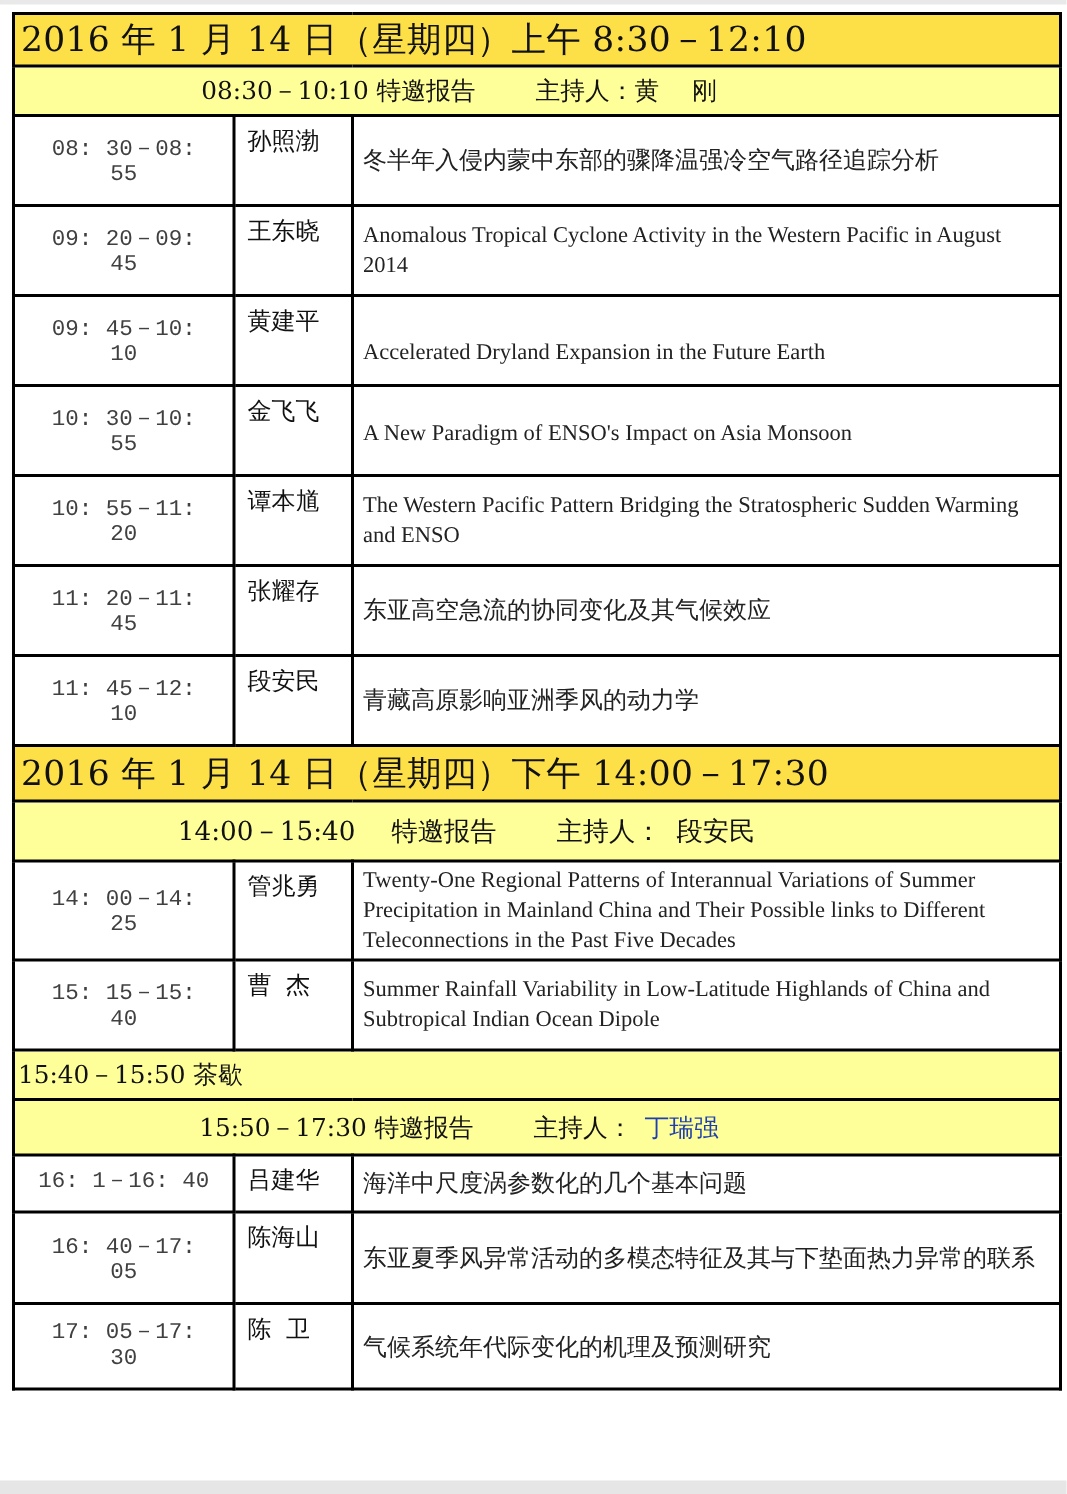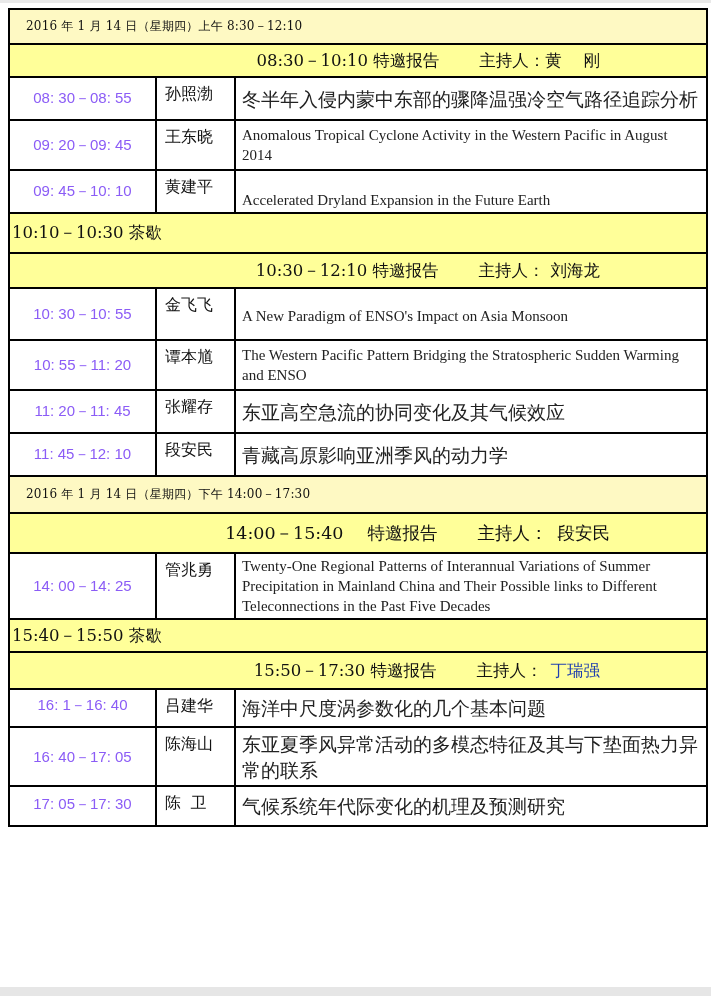--- a/index.html
+++ b/index.html
@@ -3,29 +3,29 @@
 <meta charset="utf-8">
 <style>
   html, body { margin:0; padding:0; }
   body { width:711px; height:996px; background:#ffffff; position:relative; overflow:hidden;
          font-family:"DejaVu Serif", serif; color:#111; }
   .topline { position:absolute; left:0; top:0; width:711px; height:3px; background:#e9e9e9; }
   .bottombar { position:absolute; left:0; top:987px; width:711px; height:9px; background:#e6e6e6; }
   table.sched { position:absolute; left:8px; top:8px; width:698px; border-collapse:collapse; table-layout:fixed; }
   table.sched td { border:2px solid #000; padding:0 0 0 4px; vertical-align:middle; overflow:hidden; }
   col.c1 { width:147px; } col.c2 { width:79px; } col.c3 { width:472px; }
-  tr.day td { background:#fef9c3; font-size:12px; height:33px; padding-left:16px; letter-spacing:0.2px; }
+  tr.day td { background:#fde047; font-size:23px; height:33px; padding-left:4px; letter-spacing:0.2px; }
   tr.sec td { background:#ffff99; font-size:16.5px; padding-left:2px; }
-  tr.sec td .wrap { display:flex; justify-content:flex-end; align-items:center;gap:40px; }
+  tr.sec td .wrap { display:flex; justify-content:center; align-items:center;gap:40px; }
   tr.sec td .host { margin-right:106px; display:inline-flex; gap:0; }
   tr.brk td { background:#ffff99; font-size:16.5px; padding-left:2px; }
-  td.time { font-family:Liberation Sans, sans-serif; font-size:15px; text-align:center; color:#8b5cf6; padding:11px !important; }
+  td.time { font-family:Liberation Mono, monospace; font-size:15px; text-align:center; color:#404040; padding:11px !important; }
   td.name { font-family:Liberation Mono, monospace; font-size:16px; vertical-align:top !important; padding-top:6px !important; padding-left:8px !important; color:#111; }
   td.title { font-size:14px; line-height:20px; padding-left:6px !important; padding-right:6px !important; color:#222; }
-  td.title.cn { font-family:"DejaVu Sans", sans-serif; font-size:19px; }
+  td.title.cn { font-family:"DejaVu Sans", sans-serif; font-size:16px; }
   td.title.en { font-family:"Liberation Serif", serif; font-size:15px; }
   td.title.just { text-align:justify; text-align-last:justify; }
   .host-link { color:#1f3fb0; }
 </style>
 </head>
 <body>
 
 <div class="topline"></div>
 
 <table class="sched">
@@ -58,34 +58,20 @@
     <tr style="height:50px">
       <td class="time">09: 20－09: 45</td>
       <td class="name" style="vertical-align:middle;padding-top:0">王东晓</td>
       <td class="title en">Anomalous Tropical Cyclone Activity in the Western Pacific in August 2014</td>
     </tr>
     <tr style="height:35px">
       <td class="time">09: 45－10: 10</td>
       <td class="name" style="padding-top:2px">黄建平</td>
       <td class="title en" style="padding-top:16px">Accelerated Dryland Expansion in the Future Earth</td>
     </tr>
-    <tr class="brk">
-      <td colspan="3" style="height:38px"><span>10:10－10:30</span> <span>茶歇</span></td>
-    </tr>
-    <tr class="sec">
-      <td colspan="3" style="height:33px">
-        <div class="wrap">
-          <span><span>10:30－12:10</span> <span>特邀报告</span></span>
-          <span class="host">
-              <span>主持人：</span>
-              <span style="margin-left:6px">刘海龙</span>
-            </span>
-        </div>
-      </td>
-    </tr>
     <tr style="height:52px">
       <td class="time">10: 30－10: 55</td>
       <td class="name" style="padding-top:2px">金飞飞</td>
       <td class="title en" style="padding-top:4px">A New Paradigm of ENSO's Impact on Asia Monsoon</td>
     </tr>
     <tr style="height:50px">
       <td class="time">10: 55－11: 20</td>
       <td class="name">谭本馗</td>
       <td class="title en">The Western Pacific Pattern Bridging the Stratospheric Sudden Warming and ENSO</td>
     </tr>
@@ -112,20 +98,25 @@
               <span style="margin-left:10px">段安民</span>
             </span>
         </div>
       </td>
     </tr>
     <tr style="height:66px">
       <td class="time">14: 00－14: 25</td>
       <td class="name" style="padding-top:18px">管兆勇</td>
       <td class="title en">Twenty-One Regional Patterns of Interannual Variations of Summer Precipitation in Mainland China and Their Possible links to Different Teleconnections in the Past Five Decades</td>
     </tr>
+    <tr style="height:49px">
+      <td class="time">15: 15－15: 40</td>
+      <td class="name" style="padding-top:10px">曹 杰</td>
+      <td class="title en">Summer Rainfall Variability in Low-Latitude Highlands of China and Subtropical Indian Ocean Dipole</td>
+    </tr>
     <tr class="brk">
       <td colspan="3" style="height:31px"><span>15:40－15:50</span> <span>茶歇</span></td>
     </tr>
     <tr class="sec">
       <td colspan="3" style="height:35px">
         <div class="wrap">
           <span><span>15:50－17:30</span> <span>特邀报告</span></span>
           <span class="host">
               <span>主持人：</span>
               <span class="host-link" style="margin-left:8px">丁瑞强</span>

